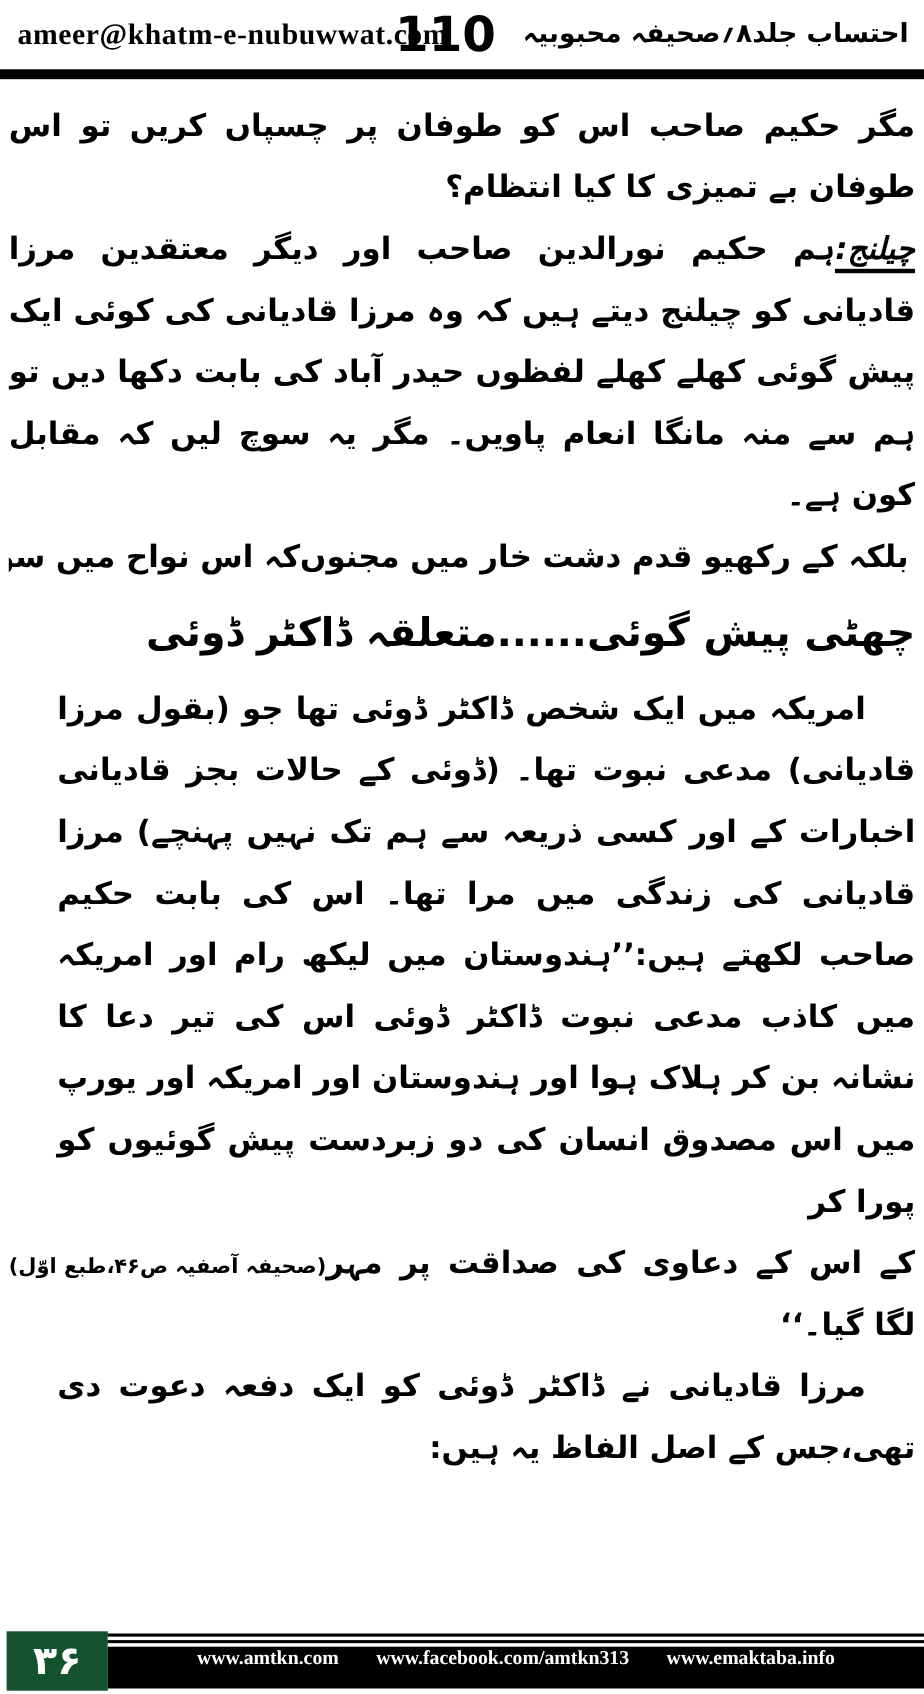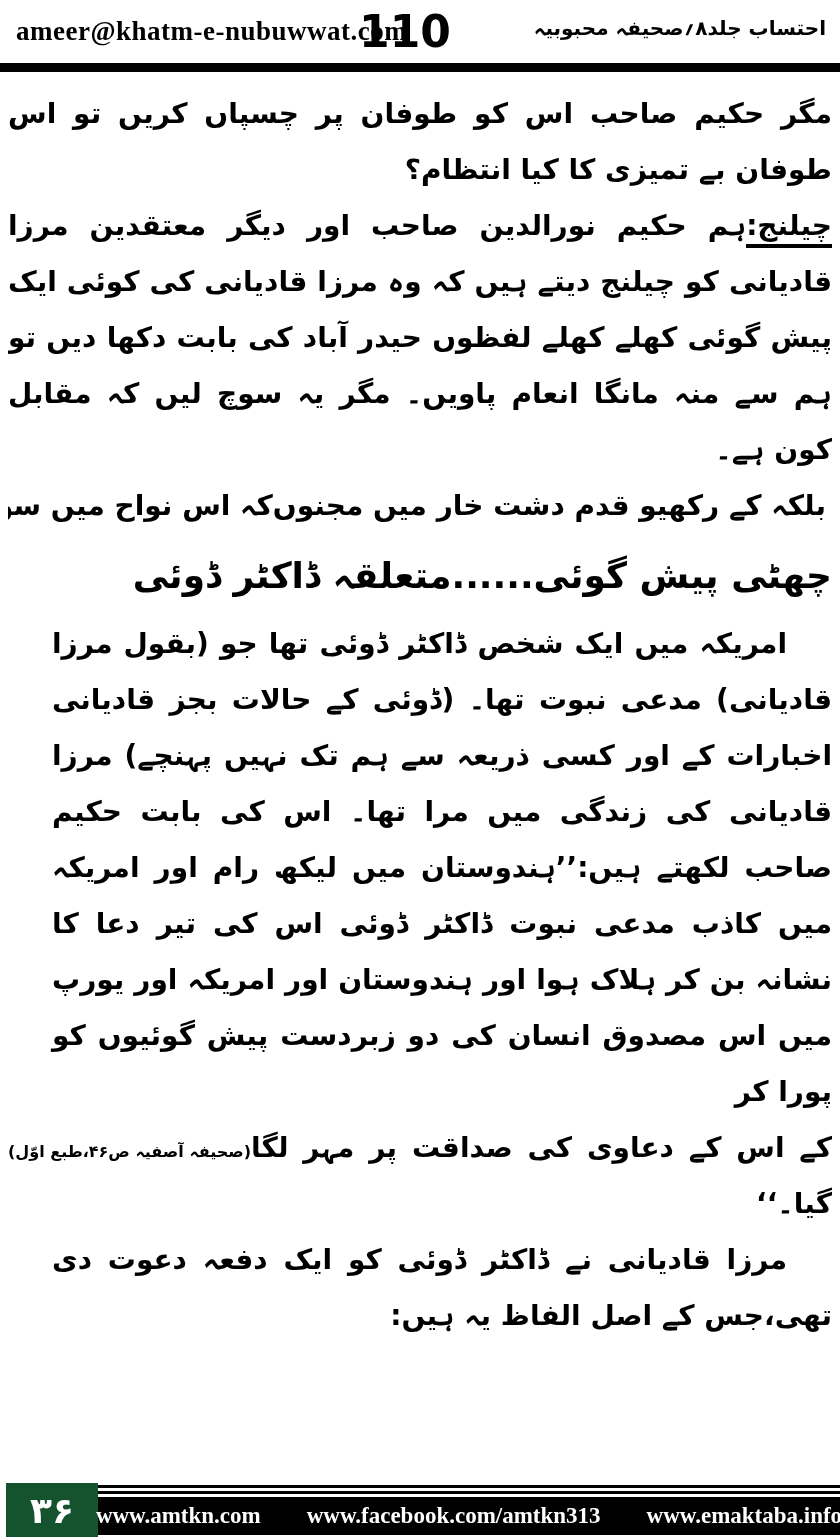--- a/index.html
+++ b/index.html
@@ -13,54 +13,54 @@
     position:absolute;left:16px;top:16px;
     font-family:"Liberation Serif","DejaVu Serif",serif;font-weight:bold;font-size:27px;
     letter-spacing:0.5px;direction:ltr;text-align:center;
   }
   .hdr-pageno{
     position:absolute;left:350px;top:6px;width:110px;text-align:center;
     font-size:44px;font-weight:bold;font-family:"DejaVu Sans",sans-serif;
   }
   .hdr-title{
     position:absolute;right:14px;top:16px;direction:rtl;
-    font-size:20px;font-weight:bold;font-family:"DejaVu Sans",sans-serif;
+    font-size:24px;font-weight:bold;font-family:"DejaVu Sans",sans-serif;
   }
   .hdr-rule{position:absolute;top:63px;left:0;right:0;height:9px;background:#000;}
   
   .page-body{
     position:absolute;top:86px;left:8px;right:8px;bottom:62px;
     direction:rtl;text-align:justify;
     font-size:28px;line-height:56px;font-weight:bold;overflow:hidden;
   }
   .para{margin:0;}
   .indent{text-indent:45px;margin-left:44px;}
-  .lead-underline{border-bottom:4px solid #000;padding-bottom:2px;}
+  .lead-underline{border-bottom:4px solid #000;padding-bottom:2px;font-style:italic;}
   .couplet{display:flex;justify-content:space-between;padding:0 6px;}
   .couplet span{white-space:nowrap;}
   .section-heading{
     text-align:right;font-size:36px;line-height:72px;margin:6px 0 4px 0;font-weight:bold;
   }
   .tail-line{display:flex;justify-content:space-between;align-items:baseline;}
-  .ref{font-size:16px;white-space:nowrap;}
+  .ref{font-size:19px;white-space:nowrap;}
   
   .page-footer{position:absolute;left:0;right:0;bottom:0;height:70px;background:#fff;}
   .footer-pagebox{
     position:absolute;left:6px;bottom:3px;width:92px;height:54px;background:#14532d;
     display:flex;align-items:center;justify-content:center;
     color:#fff;font-size:36px;font-weight:bold;
   }
   .footer-bar{position:absolute;left:98px;right:0;bottom:5px;height:50px;}
   .stripe-b1{height:3px;background:#000;}
   .stripe-w1{height:3px;background:#fff;}
   .stripe-b2{height:3px;background:#000;}
   .stripe-w2{height:3px;background:#fff;}
   .footer-main{
-    height:38px;background:#000;display:flex;align-items:center;justify-content:center;gap:46px;
-    color:#fff;font-family:"Liberation Serif","DejaVu Serif",serif;font-weight:bold;font-size:23px;
+    height:38px;background:#000;display:flex;justify-content:center;gap:34px;
+    color:#fff;font-family:"Liberation Serif","DejaVu Serif",serif;font-weight:bold;font-size:18px;
     direction:ltr;
   }
 </style>
 </head>
 <body>
 
 <div class="page-header">
   <div class="hdr-email">ameer@khatm-e-nubuwwat.com</div>
   <div class="hdr-pageno">110</div>
   <div class="hdr-title">احتساب جلد۸؍صحیفہ محبوبیہ</div>

